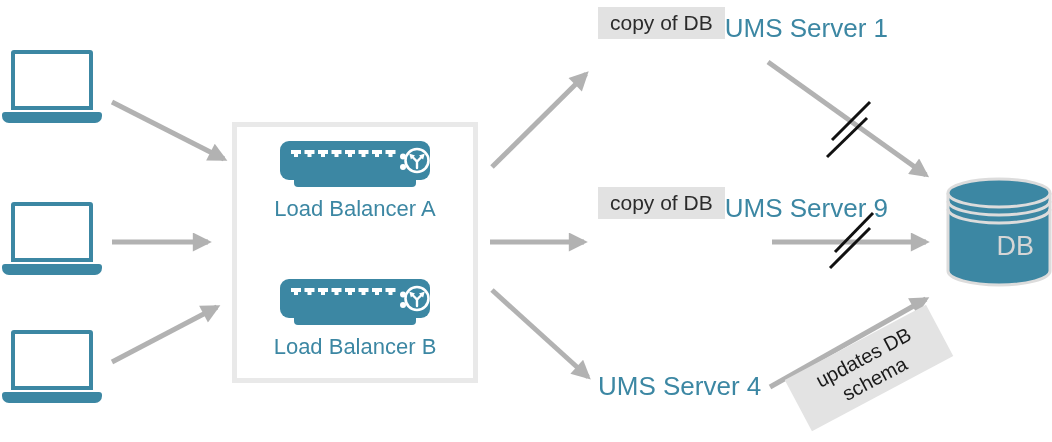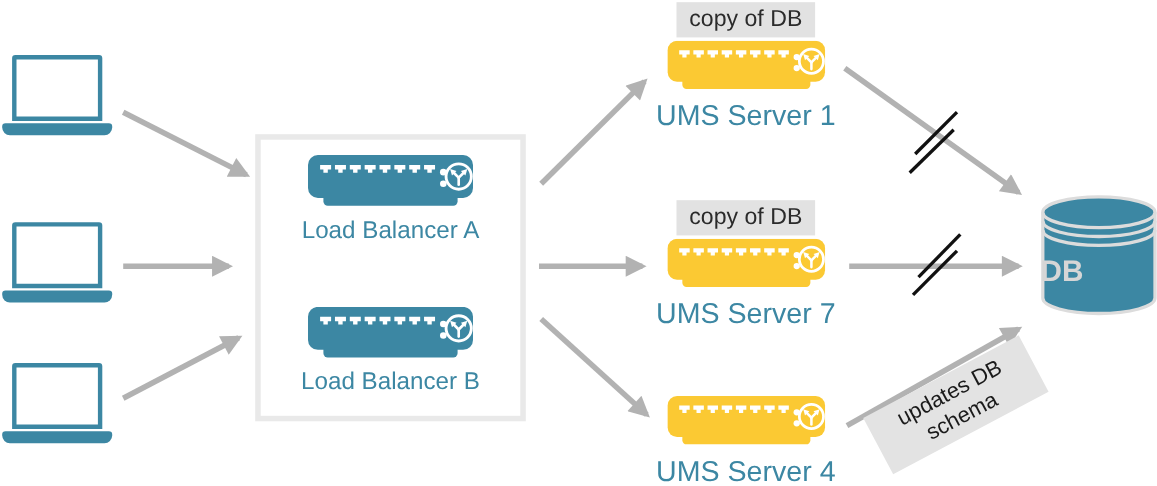--- a/index.html
+++ b/index.html
@@ -22,32 +22,32 @@
 
   
   .lb-box{
     position:absolute;left:232px;top:122px;width:236px;height:251px;
     background:#ffffff;border:5px solid #e9e9e9;
   }
   .lb-stack{position:absolute;left:0;right:0;display:flex;flex-direction:column;align-items:center;}
   .lb-label{margin-top:8px;color:#3c87a3;font-size:22px;white-space:nowrap;}
 
   
-  .ums-stack{position:absolute;left:598px;width:160px;display:flex;flex-direction:column;align-items:center;}
+  .ums-stack{position:absolute;left:598px;width:160px;display:flex;flex-direction:row;align-items:center;}
   .badge{
     background:#e2e2e2;color:#2b2b2b;font-size:21px;line-height:1.1;
     padding:4px 12px 5px 12px;margin-bottom:3px;white-space:nowrap;
   }
   .ums-label{margin-top:8px;color:#3c87a3;font-size:26px;white-space:nowrap;}
 
   
   .db-node{position:absolute;left:946px;top:176px;width:106px;height:112px;}
   .db-label{
-    position:absolute;left:0;top:55px;width:88px;text-align:left;
-    color:#d6d6d6;font-size:27px;font-weight:bold;
+    position:absolute;left:0;top:55px;width:88px;text-align:right;
+    color:#d6d6d6;font-size:27px;
   }
 
   
   .schema-note{
     position:absolute;left:789px;top:339px;width:156px;
     background:#e3e3e3;color:#1a1a1a;font-size:20px;line-height:1.2;
     text-align:center;padding:5px 2px;transform:rotate(-28deg);
   }
   .schema-note span{display:block;}
 </style>
@@ -207,21 +207,21 @@
       <g stroke="#ffffff" stroke-width="2.4" stroke-linecap="round">
         <line x1="138" y1="27" x2="138" y2="20.5"></line>
         <line x1="138" y1="20.5" x2="133.5" y2="16"></line>
         <line x1="138" y1="20.5" x2="142.5" y2="16"></line>
       </g>
       <g fill="#ffffff">
         <polygon points="130.2,12.6 136,14.4 131.9,18.6"></polygon>
         <polygon points="145.8,12.6 140,14.4 144.1,18.6"></polygon>
       </g>
     </svg>
-    <div class="ums-label">UMS Server 7</div>
+    <div class="ums-label">UMS Server 9</div>
   </div>
 
   <div class="ums-stack" style="top:360px">
     <svg width="145" height="45" viewBox="0 0 152 47">
       <rect x="15" y="33" width="122" height="13" rx="4" fill="#fbc933"></rect>
       <rect x="1" y="0" width="150" height="39" rx="9" fill="#fbc933"></rect>
       <g fill="#ffffff">
         <path d="M12,9 h10 v4 h-3 v3 h-4 v-3 h-3 z"></path>
           <path d="M25.5,9 h10 v4 h-3 v3 h-4 v-3 h-3 z"></path>
         <path d="M39,9 h10 v4 h-3 v3 h-4 v-3 h-3 z"></path>

